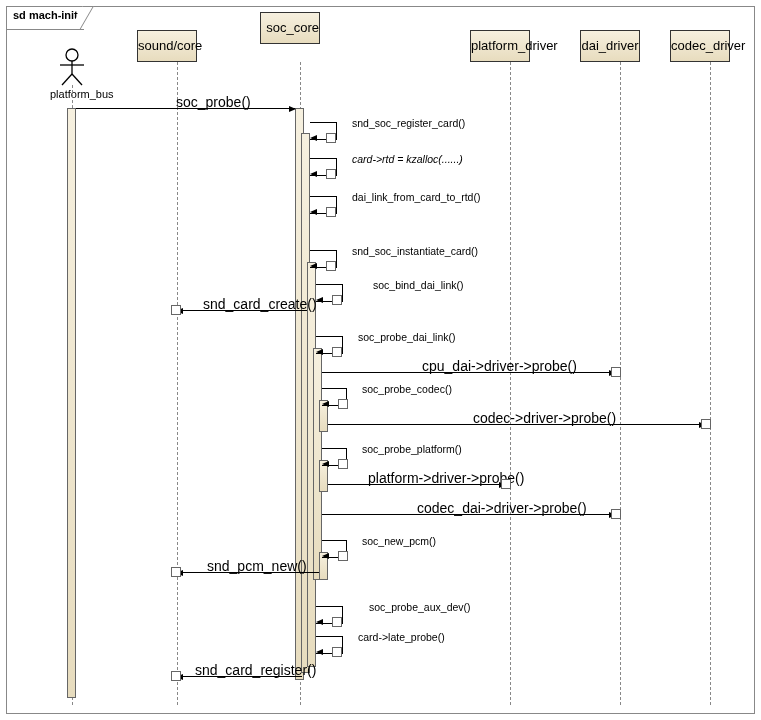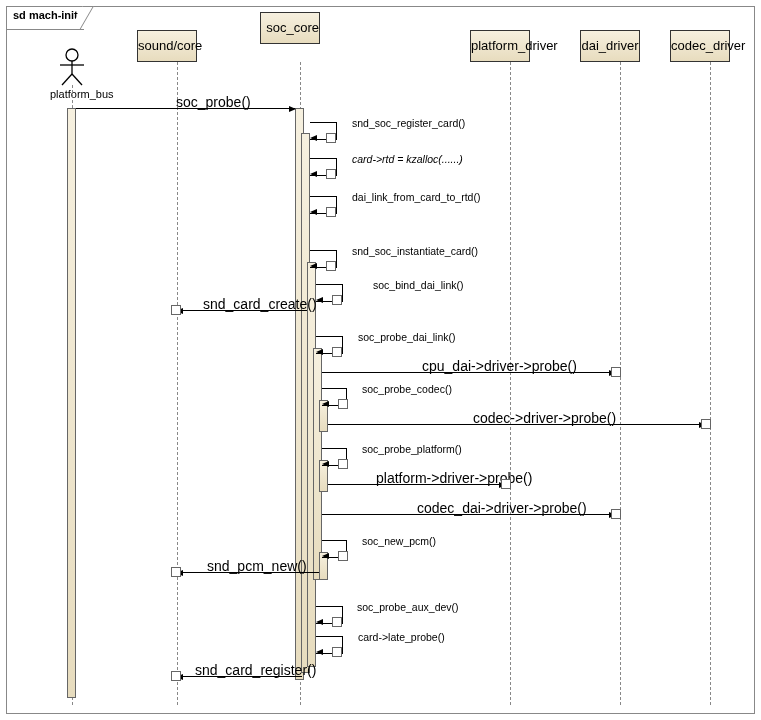--- a/index.html
+++ b/index.html
@@ -144,21 +144,21 @@
 
   <div class="selfmsg" style="left:322px; top:448px;">
     <div class="path" style="left:0; top:0; width:24px; height:16px;"></div>
     <div class="head" style="left:0; top:13px;"></div>
     <div class="stub" style="left:16px; top:11px;"></div>
     <div class="txt" style="left:40px; top:-5px;">soc_probe_platform()</div>
   </div>
 
   <div class="msg" style="left:328px; top:474px;">
     <div class="arrow right" style="left:0; width:177px;"></div>
-    <div class="txt" style="left:40px;margin-left:8px;">platform-&gt;driver-&gt;probe()</div>
+    <div class="txt" style="left:40px;">platform-&gt;driver-&gt;probe()</div>
     <div class="stub" style="left:173px; top:5px;"></div>
   </div>
 
   <div class="msg" style="left:322px; top:504px;">
     <div class="arrow right" style="left:0; width:293px;"></div>
     <div class="txt" style="left:95px;">codec_dai-&gt;driver-&gt;probe()</div>
     <div class="stub" style="left:289px; top:5px;"></div>
   </div>
 
   <div class="selfmsg" style="left:322px; top:540px;">
@@ -171,21 +171,21 @@
   <div class="msg" style="left:177px; top:562px;">
     <div class="arrow left" style="left:0; width:142px;"></div>
     <div class="txt" style="left:30px;">snd_pcm_new()</div>
     <div class="stub" style="left:-6px; top:5px;"></div>
   </div>
 
   <div class="selfmsg" style="left:316px; top:606px;">
     <div class="path" style="left:0; top:0; width:26px; height:16px;"></div>
     <div class="head" style="left:0; top:13px;"></div>
     <div class="stub" style="left:16px; top:11px;"></div>
-    <div class="txt" style="left:41px; top:-5px;">soc_probe_aux_dev()</div>
+    <div class="txt" style="left:53px; top:-5px;">soc_probe_aux_dev()</div>
   </div>
 
   <div class="selfmsg" style="left:316px; top:636px;">
     <div class="path" style="left:0; top:0; width:26px; height:16px;"></div>
     <div class="head" style="left:0; top:13px;"></div>
     <div class="stub" style="left:16px; top:11px;"></div>
     <div class="txt" style="left:42px; top:-5px;">card-&gt;late_probe()</div>
   </div>
 
   <div class="msg" style="left:177px; top:666px;">

